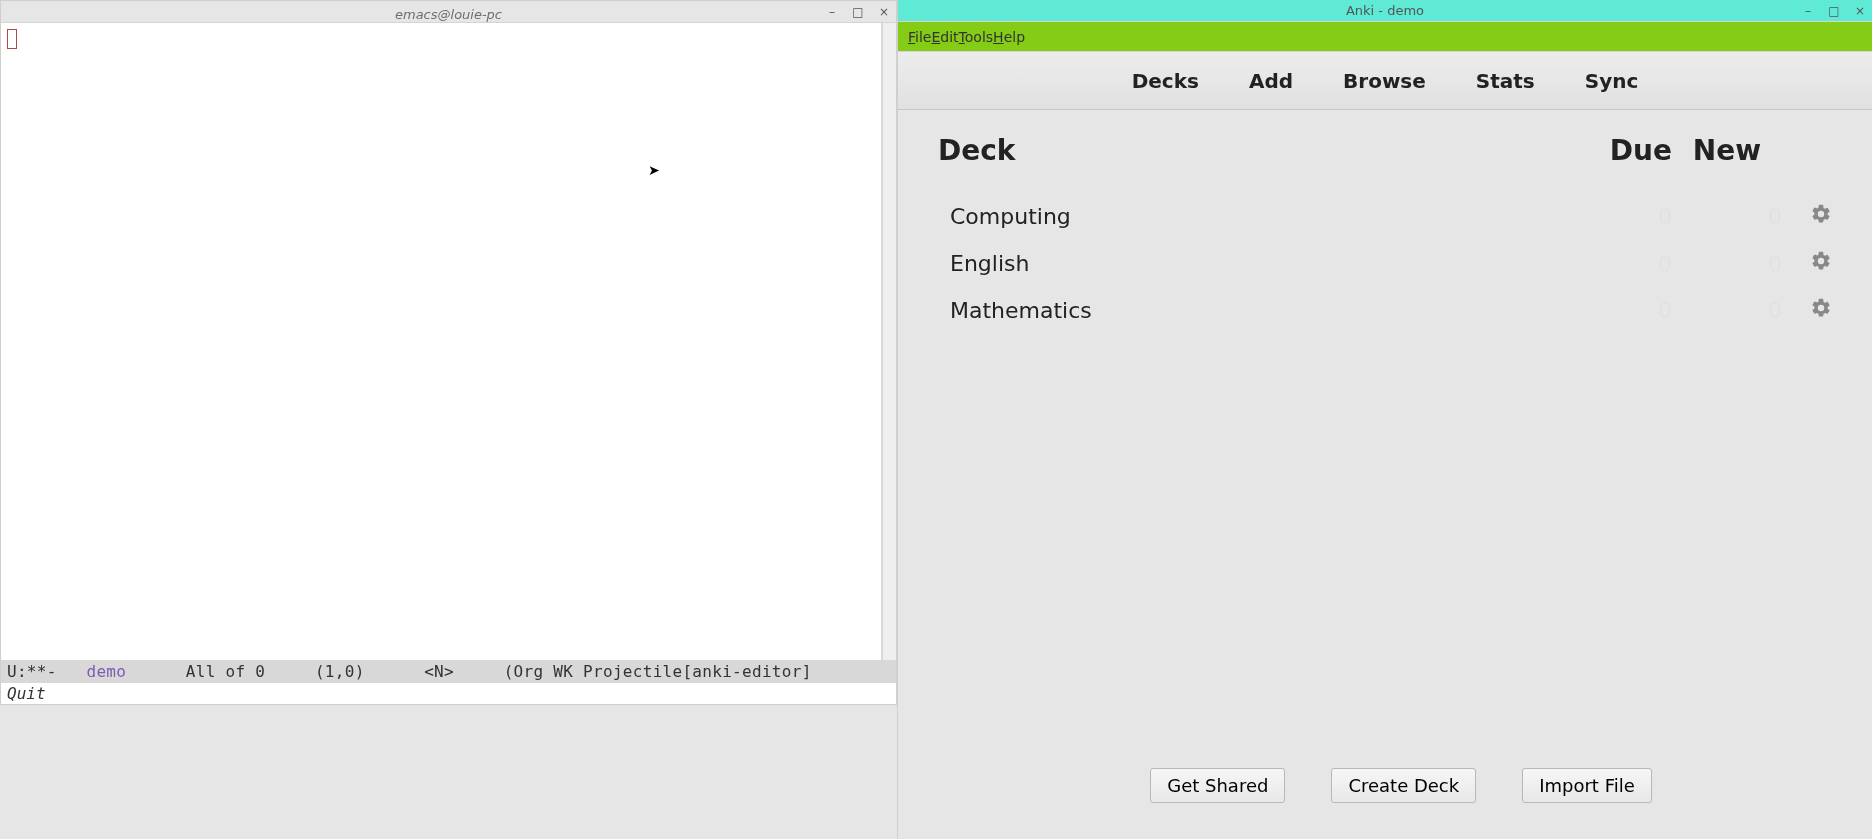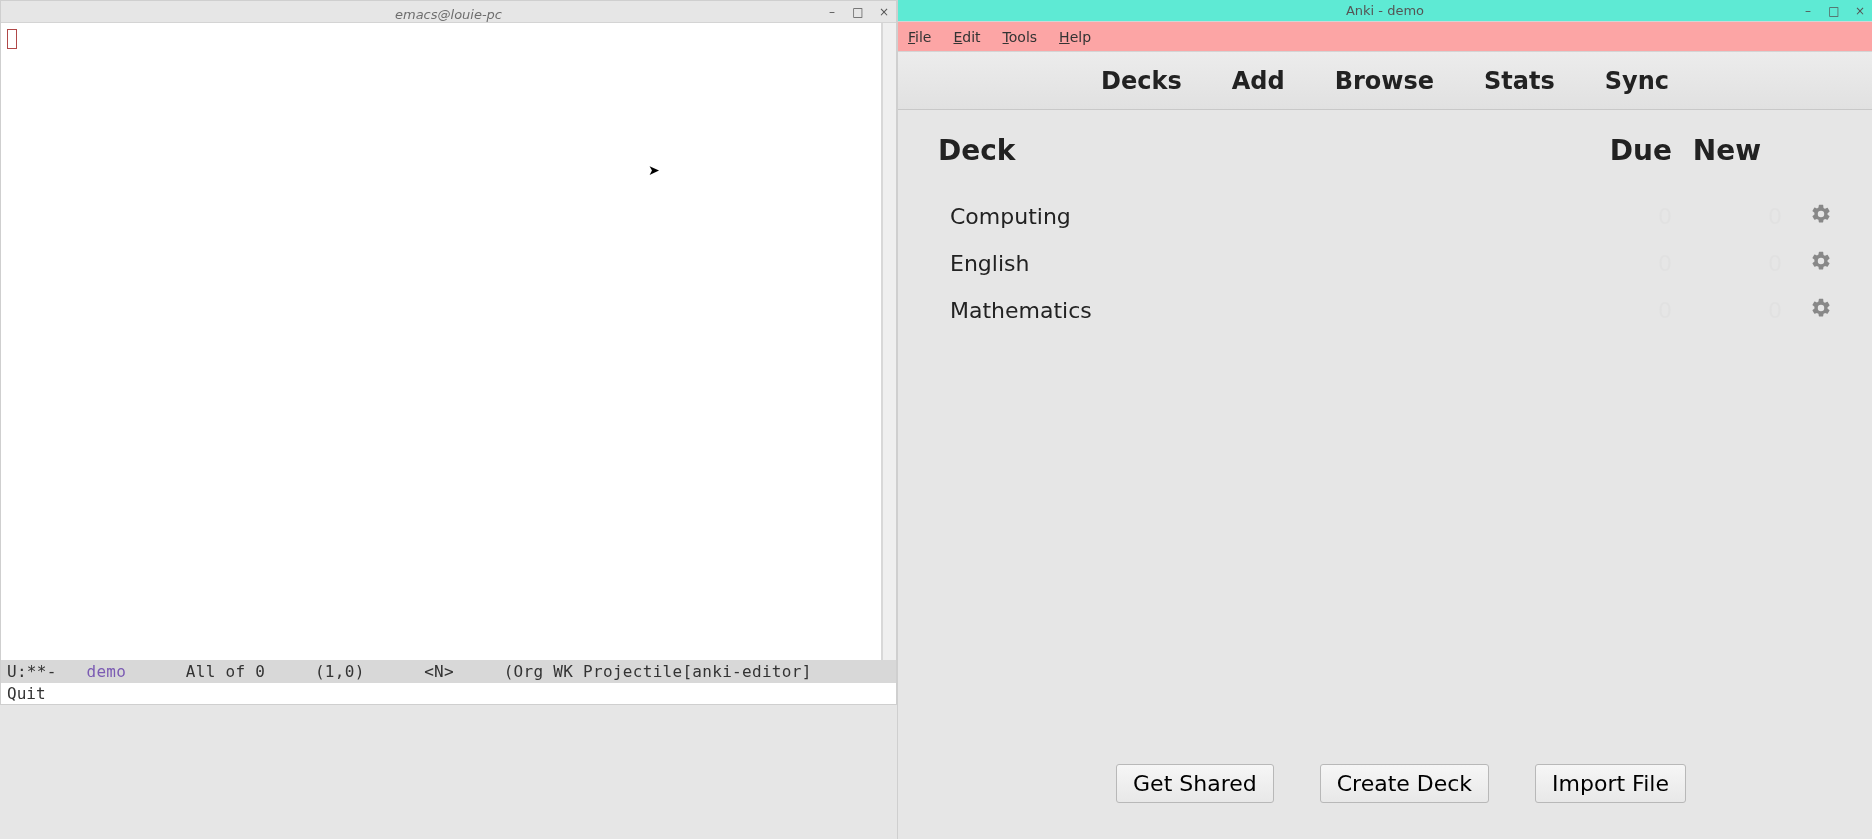--- a/index.html
+++ b/index.html
@@ -14,56 +14,56 @@
   .titlebar .controls span { width: 16px; text-align: center; cursor: default; }
 
   .emacs-body { flex: 1; display: flex; }
   .emacs-buffer { flex: 1; background: #fff; position: relative; border-right: 1px solid #d8d8d8; }
   .emacs-cursor { position: absolute; top: 6px; left: 6px; width: 10px; height: 20px; border: 1px solid #b04848; }
   .mouse-pointer { position: absolute; top: 140px; left: 647px; font-size: 14px; color: #000; pointer-events: none; user-select: none; line-height: 1; }
   .emacs-scrollbar { width: 14px; background: #efefef; border-left: 1px solid #d8d8d8; }
 
   .emacs-modeline { height: 22px; background: #d8d8d8; color: #333; font-family: "DejaVu Sans Mono", Menlo, monospace; font-size: 16px; display: flex; align-items: center; padding: 0 6px; white-space: pre; letter-spacing: 0.3px; }
   .emacs-modeline .buffer-name { color: #7b5bb3; }
-  .emacs-minibuffer { height: 22px; background: #fff; color: #333; font-family: "DejaVu Sans Mono", Menlo, monospace; font-size: 16px; display: flex; align-items: center; padding: 0 6px; border-top: 1px solid #d8d8d8; }
+  .emacs-minibuffer { height: 22px; background: #fff; color: #333; font-family: "DejaVu Sans Mono", Menlo, monospace; font-size: 16px; display: flex; align-items: center; padding: 0 6px; border-top: 1px solid #d8d8d8; font-style: italic; }
 
   
   .left-pane { width: 897px; height: 100%; background: #e6e6e6; }
 
   
   .anki-window { flex: 1; height: 100%; background: #e6e6e6; display: flex; flex-direction: column; border-left: 1px solid #cfcfcf; }
   .anki-titlebar { height: 22px; background: #5eead4; display: flex; align-items: center; justify-content: center; position: relative; font-size: 13px; color: #555; border-bottom: 1px solid #d4d4d4; }
   .anki-titlebar .controls { position: absolute; right: 4px; top: 0; height: 100%; display: flex; align-items: center; gap: 10px; font-size: 12px; color: #555; }
   .anki-titlebar .controls span { width: 16px; text-align: center; }
 
-  .anki-menubar { height: 30px; background: #fca5a5; display: flex; align-items: center; padding: 0 10px; gap: 22px; font-size: 14px; color: #333; border-bottom: 1px solid #d4d4d4; }
+  .anki-menubar { height: 30px; background: #84cc16; display: flex; align-items: center; padding: 0 10px; font-size: 14px; color: #333; border-bottom: 1px solid #d4d4d4; }
   .anki-menubar .menu-item { cursor: default; }
   .anki-menubar .menu-item .ul { text-decoration: underline; }
 
-  .anki-toolbar { height: 58px; background: linear-gradient(#ececec,#e1e1e1); display: flex; align-items: center; justify-content: center; gap: 50px; font-size: 24px; font-weight: 700; color: #222; border-bottom: 1px solid #c8c8c8; }
+  .anki-toolbar { height: 58px; background: linear-gradient(#ececec,#e1e1e1); display: flex; align-items: center; justify-content: center; gap: 50px; font-size: 20px; font-weight: 700; color: #222; border-bottom: 1px solid #c8c8c8; }
   .anki-toolbar .tb-item { cursor: default; }
 
   .anki-content { flex: 1; padding: 24px 30px 18px 30px; display: flex; flex-direction: column; font-size: 24px; color: #222; }
   .deck-header { display: flex; font-size: 28px; font-weight: 700; margin-bottom: 30px; padding: 0 10px; }
   .deck-header .col-deck { flex: 1; }
   .deck-header .col-due { width: 110px; text-align: right; }
   .deck-header .col-new { width: 110px; text-align: center; }
   .deck-header .col-gear { width: 50px; }
 
   .deck-row { display: flex; align-items: center; font-size: 22px; padding: 6px 10px; margin-bottom: 8px; }
   .deck-row .deck-name { flex: 1; padding-left: 12px; color: #222; cursor: default; }
   .deck-row .deck-due { width: 110px; text-align: right; color: #c8c8c8; opacity: 0.15; }
   .deck-row .deck-new { width: 110px; text-align: right; color: #c8c8c8; opacity: 0.15; }
   .deck-row .deck-gear { width: 50px; text-align: right; color: #888; }
   .deck-row .deck-gear svg { width: 22px; height: 22px; }
 
   .study-status { text-align: center; margin-top: 60px; font-size: 26px; color: #222; }
 
   .anki-footer { padding: 14px 0 18px 0; display: flex; justify-content: center; gap: 14px; }
-  .anki-footer button { font-size: 22px; padding: 6px 16px; background: linear-gradient(#f6f6f6,#e8e8e8); border: 1px solid #b8b8b8; border-radius: 3px; cursor: default; font-family: inherit; margin-left: 32px; }
+  .anki-footer button { font-size: 18px; padding: 6px 16px; background: linear-gradient(#f6f6f6,#e8e8e8); border: 1px solid #b8b8b8; border-radius: 3px; cursor: default; font-family: inherit; margin-left: 32px; }
 
   .gear-svg { fill: #888; }
 </style>
 </head>
 <body>
 
 <div class="desktop">
 
   <div class="left-pane">
     <div class="emacs-window">

